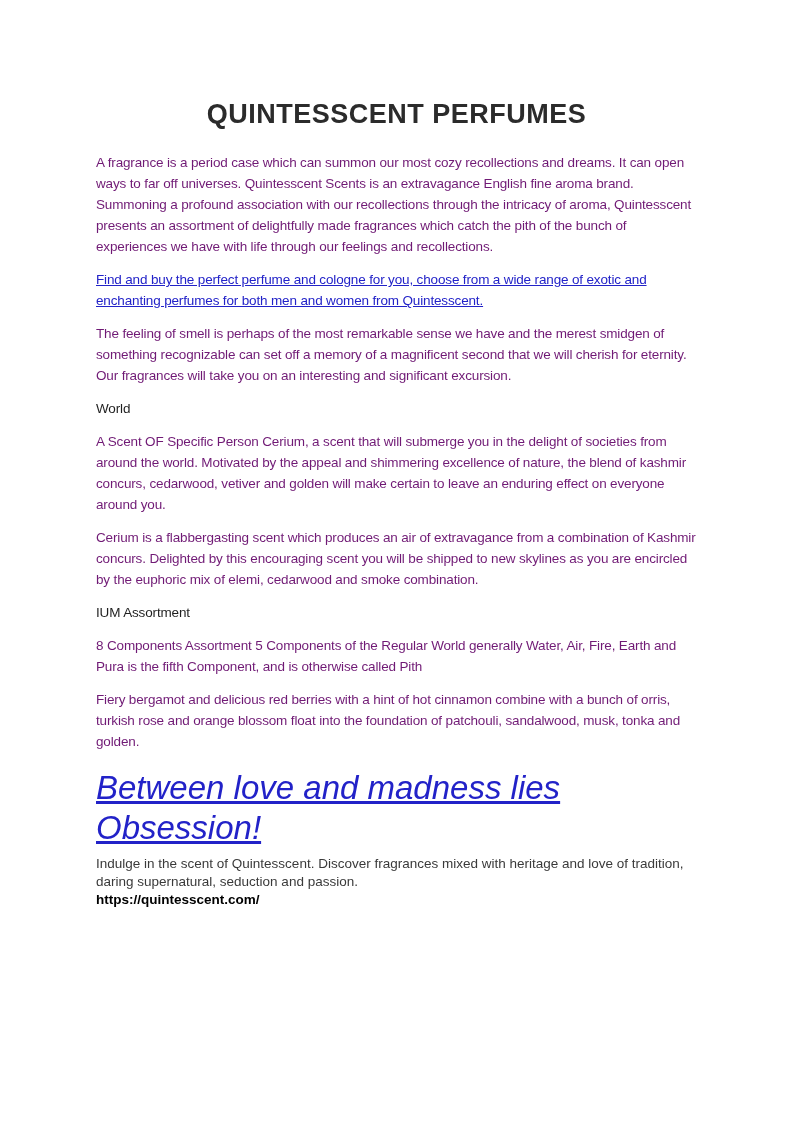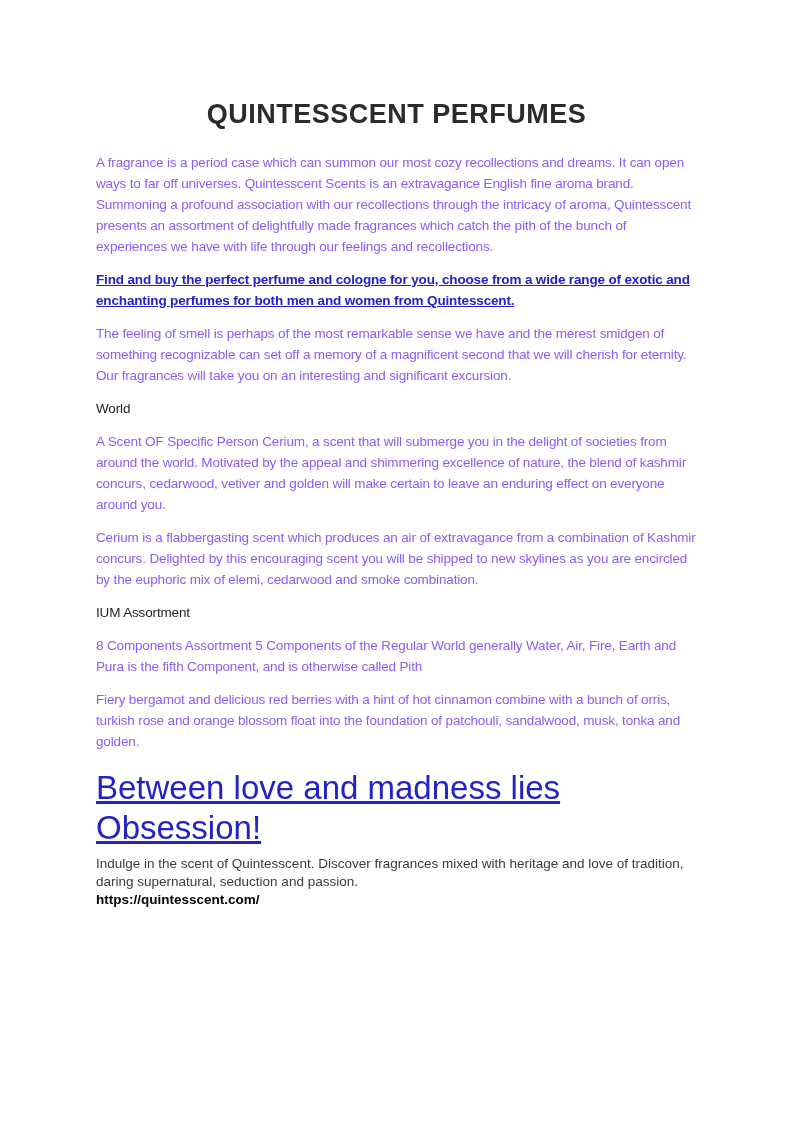--- a/index.html
+++ b/index.html
@@ -24,28 +24,28 @@
     font-weight: 700;
     color: #2b2b2b;
     text-align: center;
     letter-spacing: 0.5px;
     margin-bottom: 22px;
   }
   p.body-text {
     font-size: 13.5px;
     line-height: 21px;
     letter-spacing: -0.15px;
-    color: #8b5cf6;
+    color: #701a75;
     margin-bottom: 12px;
   }
   p.link-paragraph {
     font-size: 13.5px;
     line-height: 21px;
     letter-spacing: -0.15px;
-    font-weight: 700;
+    font-weight: 400;
     color: #2222c8;
     text-decoration: underline;
     margin-bottom: 12px;
     cursor: pointer;
   }
   p.sub-heading {
     font-size: 13.5px;
     line-height: 21px;
     letter-spacing: -0.15px;
     color: #1f1f1f;
@@ -53,20 +53,21 @@
   }
   h1.big-link-heading {
     font-size: 33px;
     font-weight: 400;
     line-height: 40px;
     color: #2222c8;
     text-decoration: underline;
     margin-top: 16px;
     margin-bottom: 7px;
     cursor: pointer;
+    font-style: italic;
   }
   p.outro-text {
     font-size: 13.5px;
     line-height: 18px;
     color: #3a3a3a;
     margin-bottom: 0;
   }
   .site-url {
     font-size: 13.5px;
     line-height: 18px;

